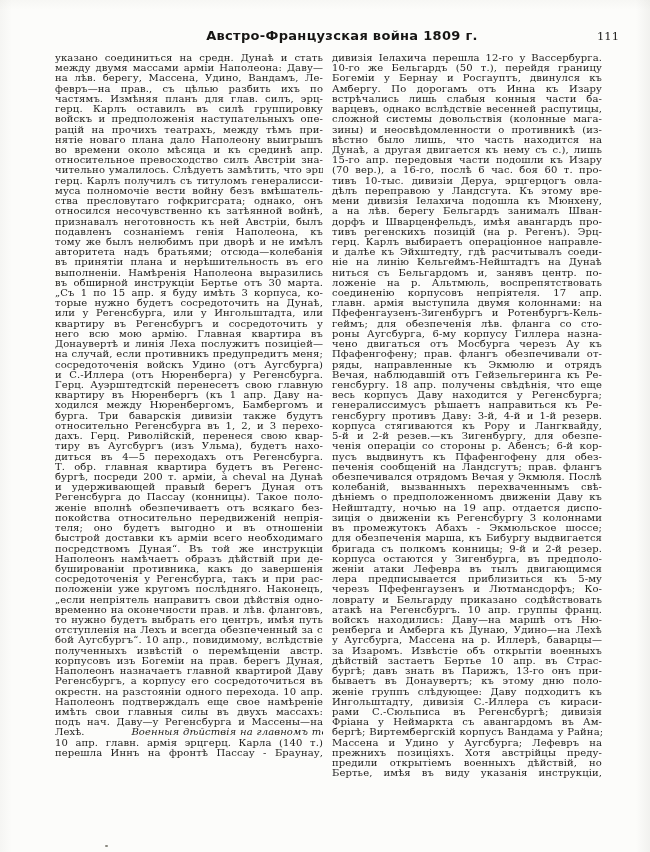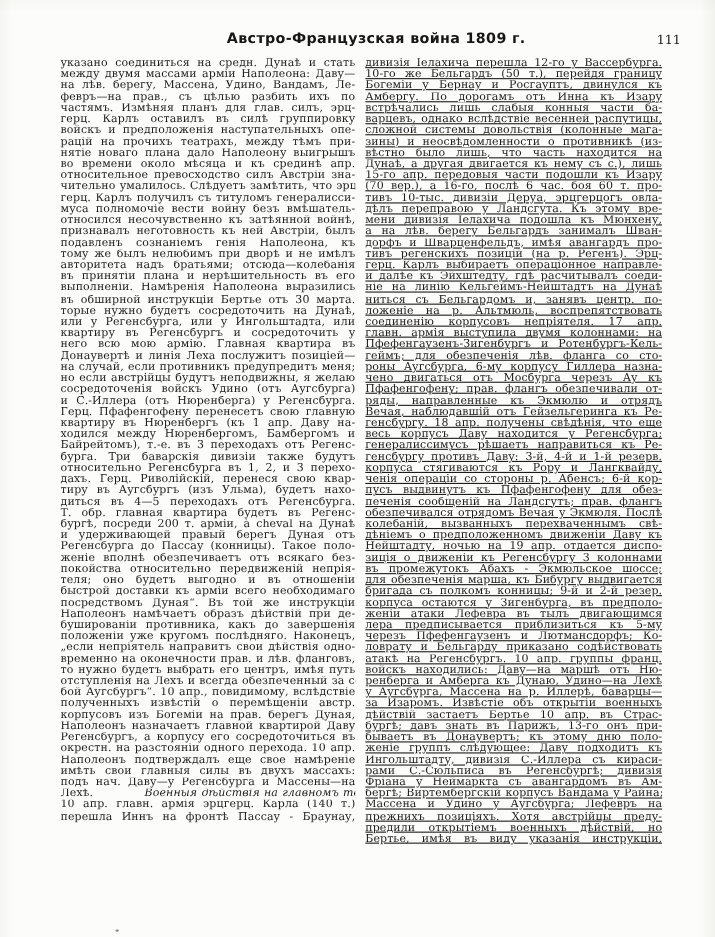--- a/index.html
+++ b/index.html
@@ -32,21 +32,21 @@
     position:absolute;right:48px;top:1px;
     font-size:11.5px;color:#22211f;
   }
   .columns{
     position:absolute;top:53px;left:0;width:650px;
   }
   .column{
     position:absolute;top:0;
   }
   .column-left{left:55px;width:268px;}
-  .column-right{left:332px;width:270px;text-decoration:underline;}
+  .column-right{left:332px;width:270px;}
   .line{
     height:10.22px;line-height:10.22px;
     font-size:10px;
     white-space:nowrap;
     overflow:hidden;
     text-align:justify;
     text-align-last:justify;
     letter-spacing:0.1px;
     word-spacing:0.5px;
   }
@@ -76,57 +76,58 @@
       <div class="line">частямъ. Измѣняя планъ для глав. силъ, эрц-</div>
       <div class="line">герц. Карлъ оставилъ въ силѣ группировку</div>
       <div class="line">войскъ и предположенія наступательныхъ опе-</div>
       <div class="line">рацій на прочихъ театрахъ, между тѣмъ при-</div>
       <div class="line">нятіе новаго плана дало Наполеону выигрышъ</div>
       <div class="line">во времени около мѣсяца и къ срединѣ апр.</div>
       <div class="line">относительное превосходство силъ Австріи зна-</div>
       <div class="line">чительно умалилось. Слѣдуетъ замѣтить, что эрц-</div>
       <div class="line">герц. Карлъ получилъ съ титуломъ генералисси-</div>
       <div class="line">муса полномочіе вести войну безъ вмѣшатель-</div>
+      <div class="line">ства пресловутаго гофкригсрата; однако, онъ</div>
       <div class="line">относился несочувственно къ затѣянной войнѣ,</div>
       <div class="line">признавалъ неготовность къ ней Австріи, былъ</div>
       <div class="line">подавленъ сознаніемъ генія Наполеона, къ</div>
       <div class="line">тому же былъ нелюбимъ при дворѣ и не имѣлъ</div>
       <div class="line">авторитета надъ братьями; отсюда—колебанія</div>
       <div class="line">въ принятіи плана и нерѣшительность въ его</div>
       <div class="line">выполненіи. Намѣренія Наполеона выразились</div>
       <div class="line">въ обширной инструкціи Бертье отъ 30 марта.</div>
+      <div class="line">„Съ 1 по 15 апр. я буду имѣть 3 корпуса, ко-</div>
       <div class="line">торые нужно будетъ сосредоточить на Дунаѣ,</div>
       <div class="line">или у Регенсбурга, или у Ингольштадта, или</div>
       <div class="line">квартиру въ Регенсбургъ и сосредоточить у</div>
       <div class="line">него всю мою армію. Главная квартира въ</div>
       <div class="line">Донаувертѣ и линія Леха послужитъ позиціей—</div>
       <div class="line">на случай, если противникъ предупредитъ меня;</div>
-      <div class="line">но если австрійцы будутъ неподвижны, я желаю</div>
       <div class="line">сосредоточенія войскъ Удино (отъ Аугсбурга)</div>
       <div class="line">и С.-Иллера (отъ Нюренберга) у Регенсбурга.</div>
-      <div class="line">Герц. Пфафенгофену перенесетъ свою главную</div>
+      <div class="line">Герц. Ауэрштедтскій перенесетъ свою главную</div>
       <div class="line">квартиру въ Нюренбергъ (къ 1 апр. Даву на-</div>
       <div class="line">ходился между Нюренбергомъ, Бамбергомъ и</div>
-      <div class="line">Байрейтомъ), т.-е. въ 3 переходахъ отъ Регенс-</div>
       <div class="line">бурга. Три баварскія дивизіи также будутъ</div>
       <div class="line">относительно Регенсбурга въ 1, 2, и 3 перехо-</div>
       <div class="line">дахъ. Герц. Риволійскій, перенеся свою квар-</div>
       <div class="line">тиру въ Аугсбургъ (изъ Ульма), будетъ нахо-</div>
       <div class="line">диться въ 4—5 переходахъ отъ Регенсбурга.</div>
       <div class="line">Т. обр. главная квартира будетъ въ Регенс-</div>
       <div class="line">бургѣ, посреди 200 т. арміи, à cheval на Дунаѣ</div>
       <div class="line">и удерживающей правый берегъ Дуная отъ</div>
       <div class="line">Регенсбурга до Пассау (конницы). Такое поло-</div>
       <div class="line">женіе вполнѣ обезпечиваетъ отъ всякаго без-</div>
       <div class="line">покойства относительно передвиженій непрія-</div>
       <div class="line">теля; оно будетъ выгодно и въ отношеніи</div>
       <div class="line">быстрой доставки къ арміи всего необходимаго</div>
       <div class="line">посредствомъ Дуная“. Въ той же инструкціи</div>
       <div class="line">Наполеонъ намѣчаетъ образъ дѣйствій при де-</div>
       <div class="line">бушированіи противника, какъ до завершенія</div>
+      <div class="line">сосредоточенія у Регенсбурга, такъ и при рас-</div>
       <div class="line">положеніи уже кругомъ послѣдняго. Наконецъ,</div>
       <div class="line">„если непріятель направитъ свои дѣйствія одно-</div>
       <div class="line">временно на оконечности прав. и лѣв. фланговъ,</div>
       <div class="line">то нужно будетъ выбрать его центръ, имѣя путь</div>
       <div class="line">отступленія на Лехъ и всегда обезпеченный за со-</div>
       <div class="line">бой Аугсбургъ“. 10 апр., повидимому, вслѣдствіе</div>
       <div class="line">полученныхъ извѣстій о перемѣщеніи австр.</div>
       <div class="line">корпусовъ изъ Богеміи на прав. берегъ Дуная,</div>
       <div class="line">Наполеонъ назначаетъ главной квартирой Даву</div>
       <div class="line">Регенсбургъ, а корпусу его сосредоточиться въ</div>
@@ -169,20 +170,21 @@
       <div class="line">роны Аугсбурга, 6-му корпусу Гиллера назна-</div>
       <div class="line">чено двигаться отъ Мосбурга черезъ Ау къ</div>
       <div class="line">Пфафенгофену; прав. флангъ обезпечивали от-</div>
       <div class="line">ряды, направленные къ Экмюлю и отрядъ</div>
       <div class="line">Вечая, наблюдавшій отъ Гейзельгеринга къ Ре-</div>
       <div class="line">генсбургу. 18 апр. получены свѣдѣнія, что еще</div>
       <div class="line">весь корпусъ Даву находится у Регенсбурга;</div>
       <div class="line">генералиссимусъ рѣшаетъ направиться къ Ре-</div>
       <div class="line">генсбургу противъ Даву: 3-й, 4-й и 1-й резерв.</div>
       <div class="line">корпуса стягиваются къ Рору и Лангквайду,</div>
+      <div class="line">5-й и 2-й резев.—къ Зигенбургу, для обезпе-</div>
       <div class="line">ченія операціи со стороны р. Абенсъ; 6-й кор-</div>
       <div class="line">пусъ выдвинутъ къ Пфафенгофену для обез-</div>
       <div class="line">печенія сообщеній на Ландсгутъ; прав. флангъ</div>
       <div class="line">обезпечивался отрядомъ Вечая у Экмюля. Послѣ</div>
       <div class="line">колебаній, вызванныхъ перехваченнымъ свѣ-</div>
       <div class="line">дѣніемъ о предположенномъ движеніи Даву къ</div>
       <div class="line">Нейштадту, ночью на 19 апр. отдается диспо-</div>
       <div class="line">зиція о движеніи къ Регенсбургу 3 колоннами</div>
       <div class="line">въ промежутокъ Абахъ - Экмюльское шоссе;</div>
       <div class="line">для обезпеченія марша, къ Бибургу выдвигается</div>

